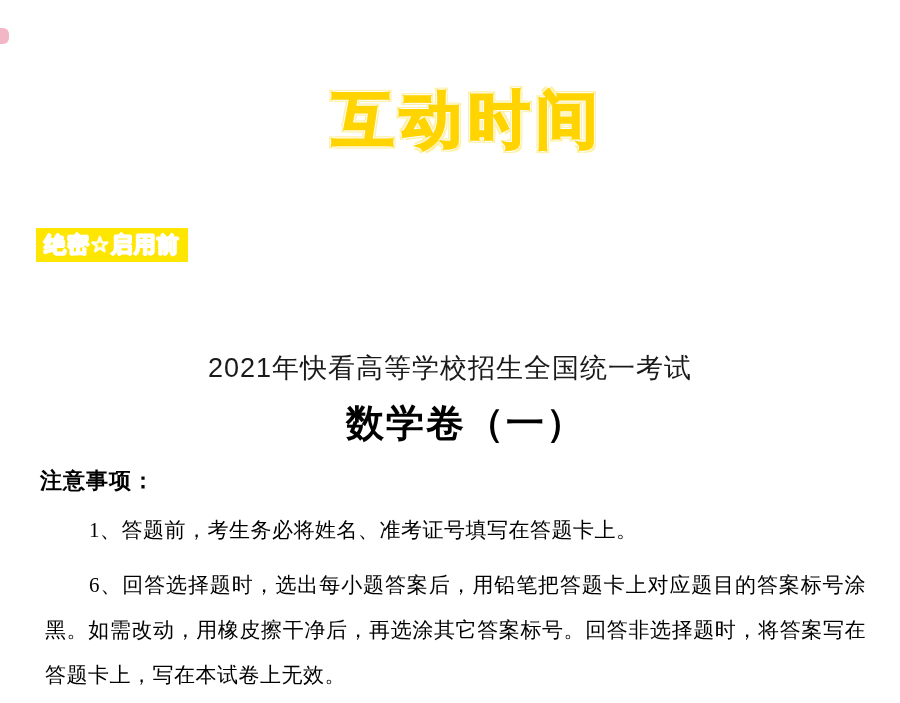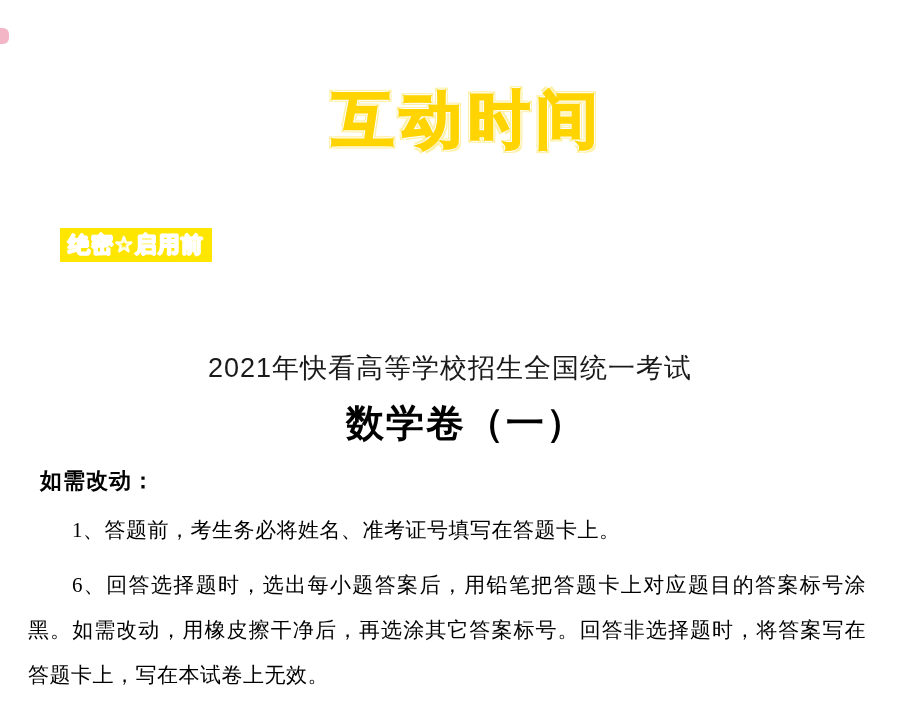--- a/index.html
+++ b/index.html
@@ -71,21 +71,20 @@
     font-weight: bold;
     font-size: 22px;
     letter-spacing: 1px;
     color: #ffffff;
     text-shadow:
       1px 0 0 #ffffff,
       -1px 0 0 #ffffff,
       0 1px 0 #ffffff,
       0 -1px 0 #ffffff;
     line-height: 1.15;
-    margin-left: 24px;
   }
   .secret-label .star {
     color: #ffffff;
   }
 
   
   .exam-line1 {
     position: absolute;
     left: 0;
     right: 0;
@@ -117,21 +116,21 @@
     top: 466px;
     font-family: "Liberation Serif", serif;
     font-weight: bold;
     font-size: 22px;
     color: #000000;
     letter-spacing: 1px;
   }
 
   .notes-list {
     position: absolute;
-    left: 28px;
+    left: 45px;
     right: 34px;
     top: 508px;
   }
 
   .note-item {
     font-family: "Liberation Serif", serif;
     font-size: 21px;
     color: #000000;
     line-height: 45px;
     text-indent: 44px;
@@ -152,20 +151,20 @@
   <div class="banner-title">互动时间</div>
 
   <div class="secret-label">
     <span>绝密</span><span class="star">☆</span><span>启用前</span>
   </div>
 
   <div class="exam-line1">2021年快看高等学校招生全国统一考试</div>
 
   <div class="exam-line2">数学卷（一）</div>
 
-  <div class="notes-heading">如需改动：</div>
+  <div class="notes-heading">注意事项：</div>
 
   <div class="notes-list">
     <div class="note-item">1、答题前，考生务必将姓名、准考证号填写在答题卡上。</div>
     <div class="note-item">6、回答选择题时，选出每小题答案后，用铅笔把答题卡上对应题目的答案标号涂黑。如需改动，用橡皮擦干净后，再选涂其它答案标号。回答非选择题时，将答案写在答题卡上，写在本试卷上无效。</div>
   </div>
 
 </div>
 
 </body></html>

